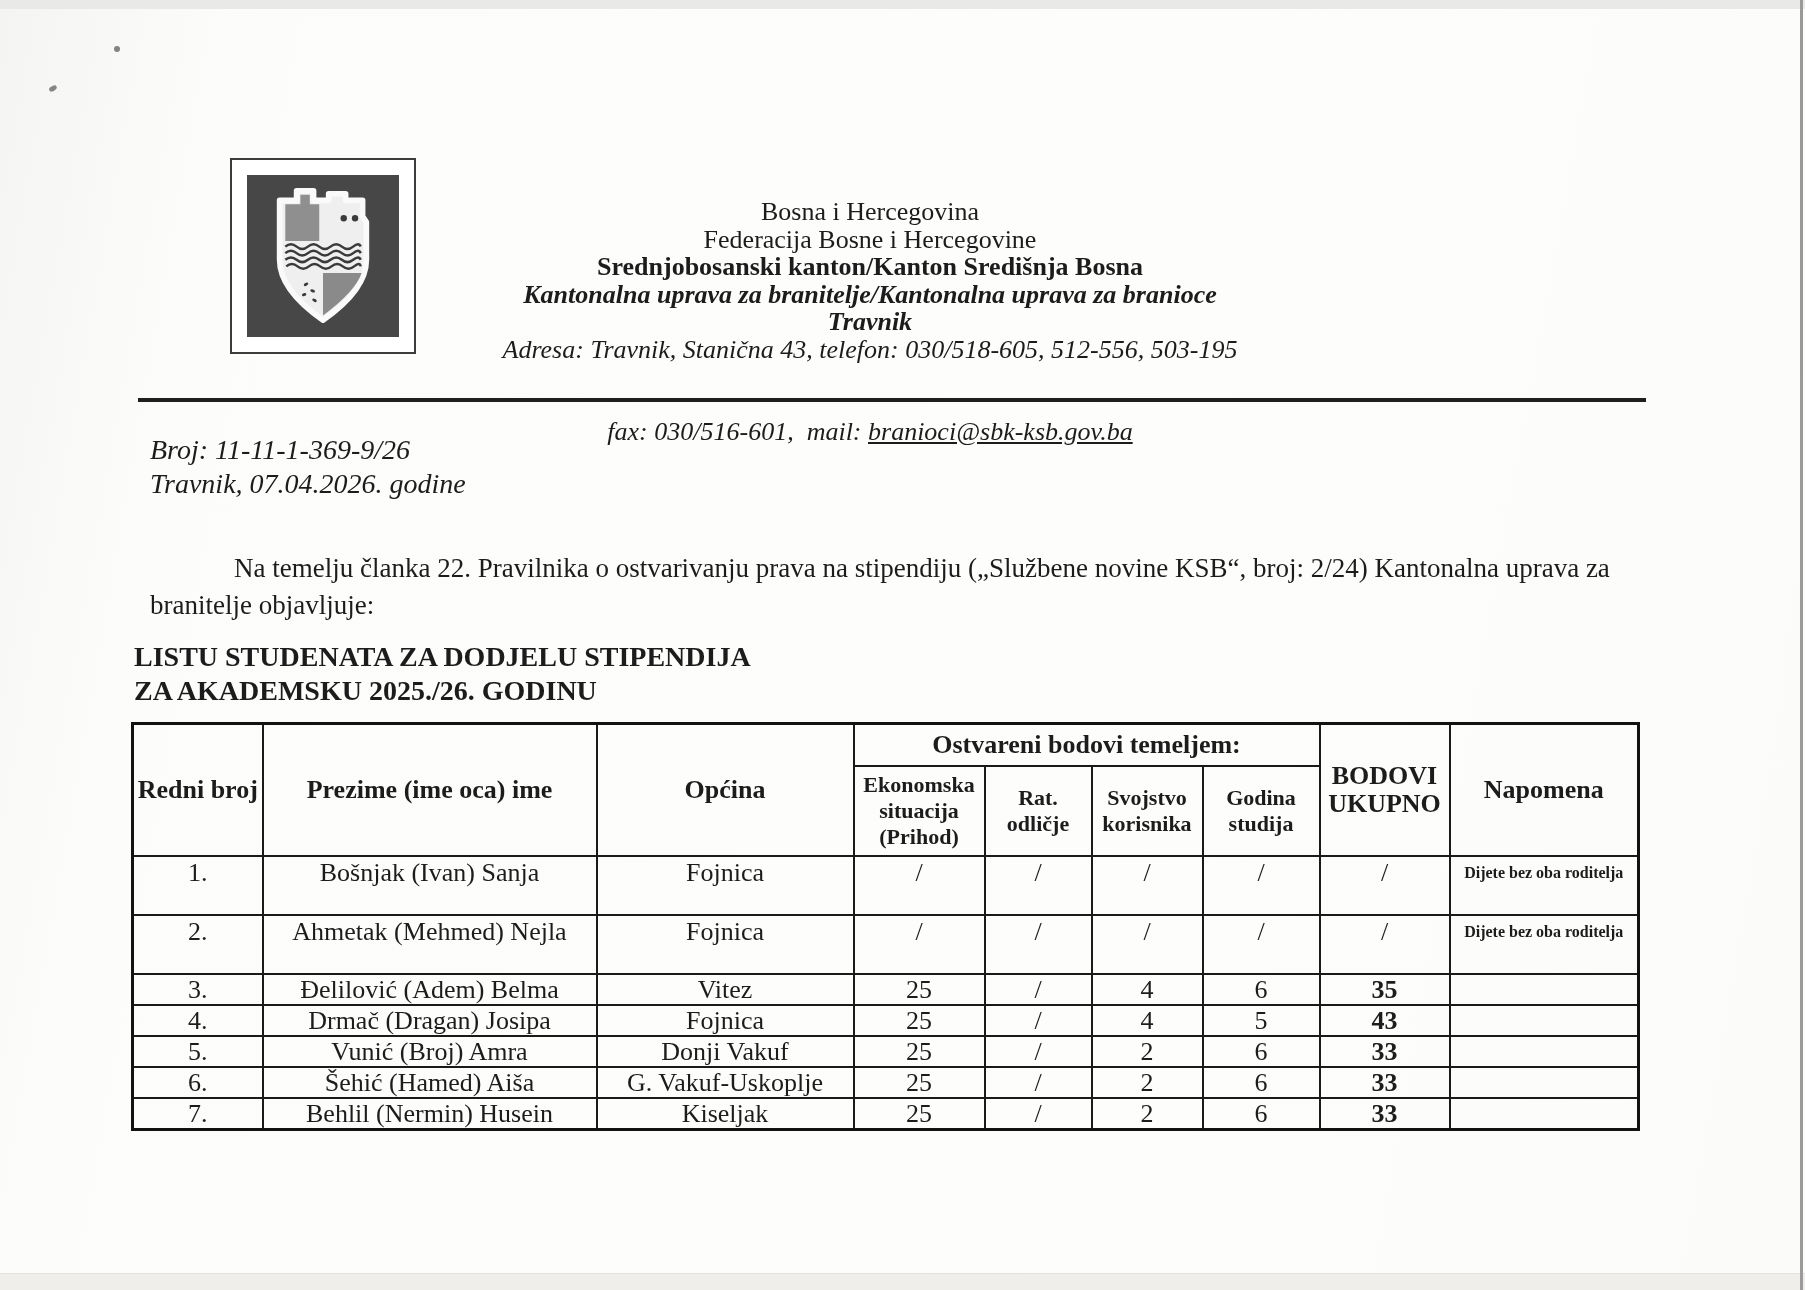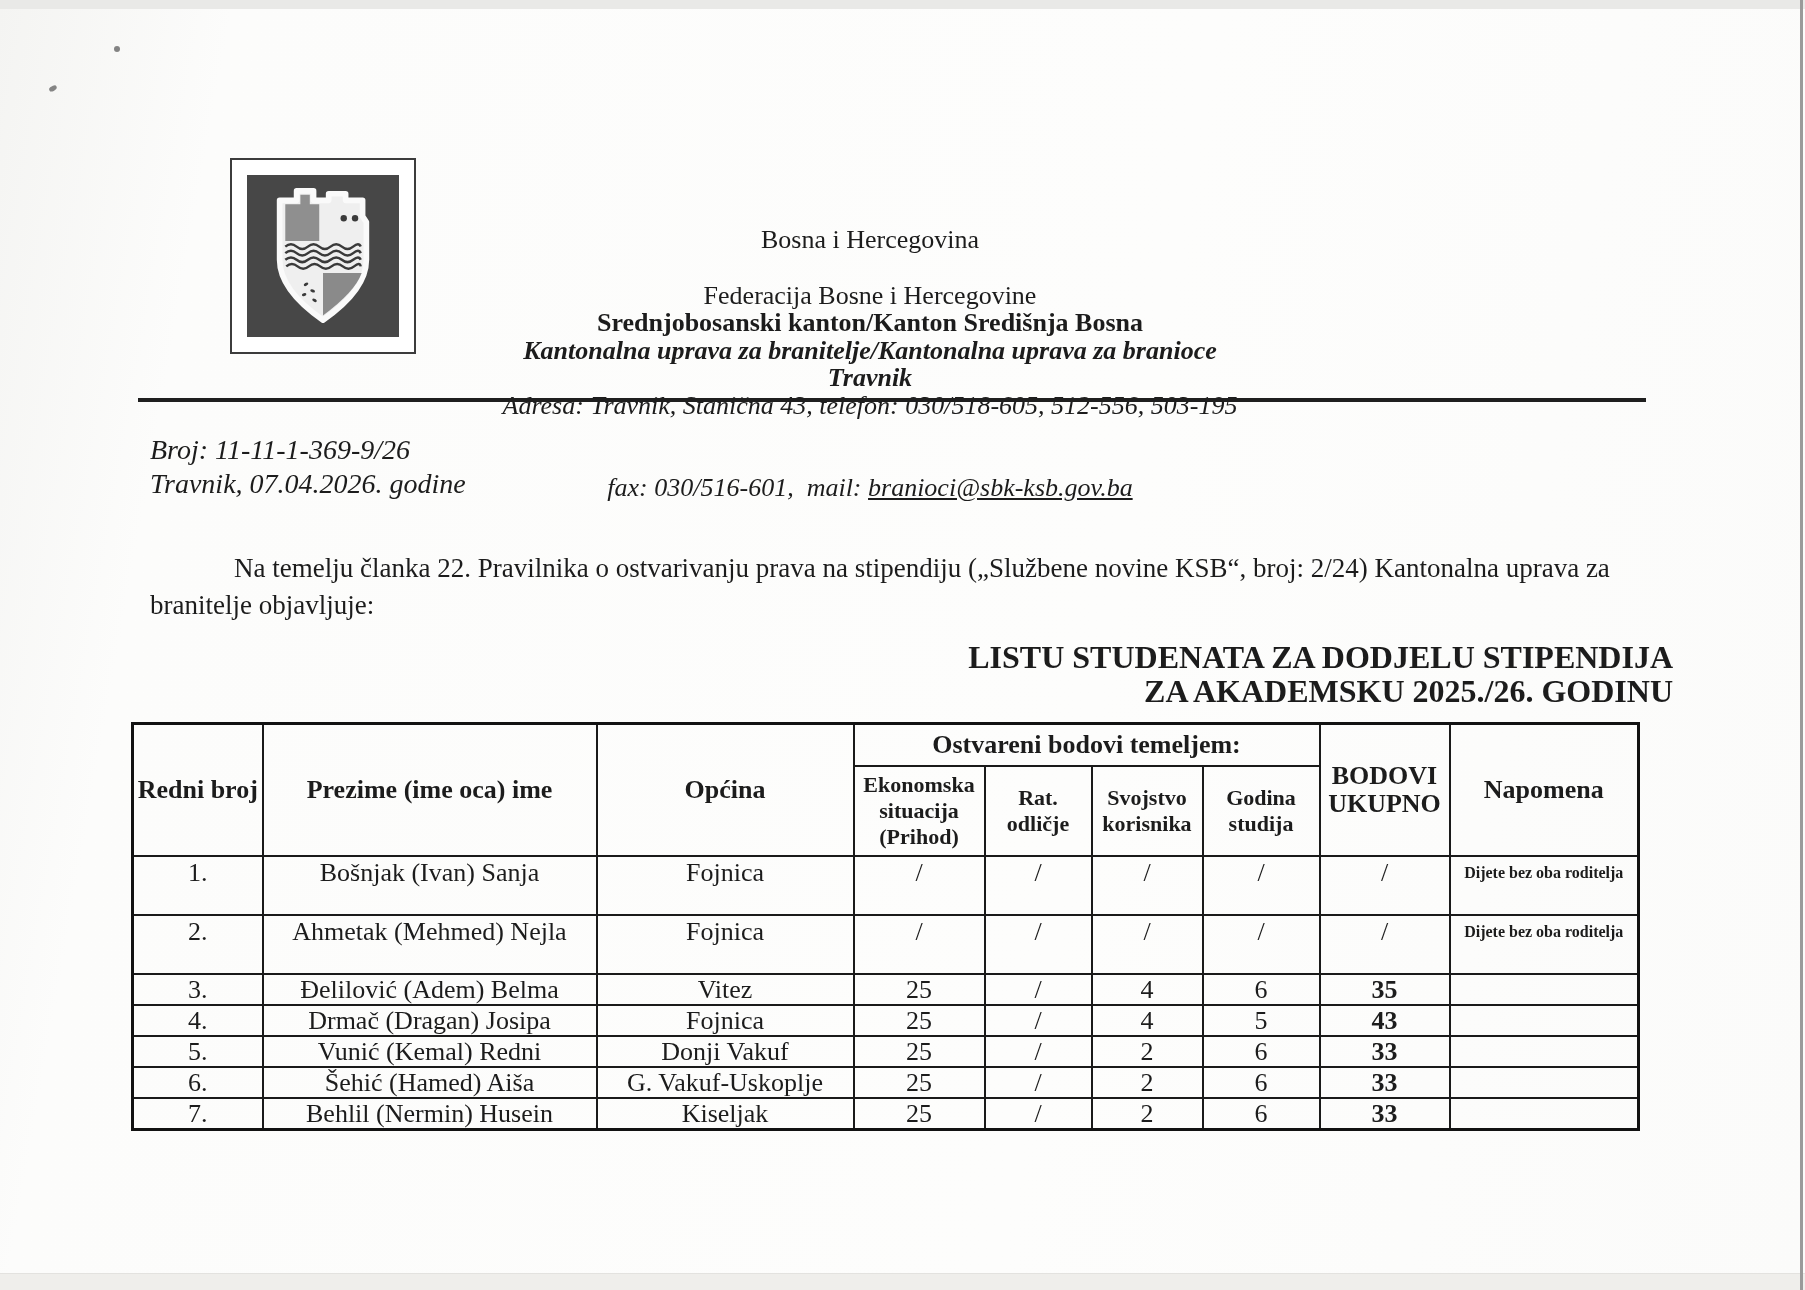--- a/index.html
+++ b/index.html
@@ -15,36 +15,36 @@
   .speck2{position:absolute;left:49px;top:86px;width:8px;height:5px;border-radius:50% 40% 60% 50%;background:#787878;transform:rotate(-25deg);opacity:.9;}
 
   
   .logo-frame{position:absolute;left:230px;top:158px;width:186px;height:196px;background:#ffffff;
     border:2px solid #3c3c3c;box-sizing:border-box;display:flex;align-items:center;justify-content:center;}
   .logo-dark{width:152px;height:162px;background:#474747;display:flex;align-items:center;justify-content:center;}
 
   
   .letterhead{position:absolute;left:280px;top:143px;width:1180px;text-align:center;
     font-size:26px;line-height:27.5px;white-space:pre-wrap;}
-  .lh-regular{font-weight:normal;margin-top:28px;}
+  .lh-regular{font-weight:normal;}
   .lh-bold{font-weight:bold;}
   .lh-bold-italic{font-weight:bold;font-style:italic;}
   .lh-italic{font-style:italic;}
   .fax-line{font-style:italic;}
   .email{text-decoration:underline;}
 
   .rule{position:absolute;left:138px;top:398px;width:1508px;height:4px;background:#1f1f1f;}
 
   .ref{position:absolute;left:150px;top:433px;font-size:28px;line-height:34px;font-style:italic;}
 
   .intro{position:absolute;left:150px;top:550px;width:1545px;font-size:27px;line-height:37px;}
   .intro p{margin:0;text-indent:84px;}
 
-  .doc-title{position:absolute;left:168px;top:640px;width:1505px;text-align:right;
-    font-weight:bold;font-size:32px;line-height:34px;}
+  .doc-title{position:absolute;left:134px;top:640px;width:1505px;text-align:left;
+    font-weight:bold;font-size:28px;line-height:34px;}
 
   
   table.students{position:absolute;left:131px;top:722px;border-collapse:collapse;table-layout:fixed;
     border:3px solid #121212;}
   table.students th,table.students td{border:2px solid #1a1a1a;text-align:center;padding:0 3px;overflow:hidden;}
   tr.h1 th{height:40px;font-size:26px;line-height:28px;vertical-align:middle;}
   tr.h2 th{height:88px;font-size:22px;line-height:26px;vertical-align:middle;}
   th.main-h{font-size:26px;line-height:31px;vertical-align:middle;}
   tbody td{font-size:26px;}
   tr.tall{height:59px;}
@@ -173,21 +173,21 @@
           <td>Fojnica</td>
           <td>25</td>
           <td>/</td>
           <td>4</td>
           <td>5</td>
           <td class="bold-val">43</td>
           <td></td>
         </tr>
         <tr class="short">
           <td>5.</td>
-          <td>Vunić (Kemal) Redni</td>
+          <td>Vunić (Broj) Amra</td>
           <td>Donji Vakuf</td>
           <td>25</td>
           <td>/</td>
           <td>2</td>
           <td>6</td>
           <td class="bold-val">33</td>
           <td></td>
         </tr>
         <tr class="short">
           <td>6.</td>

